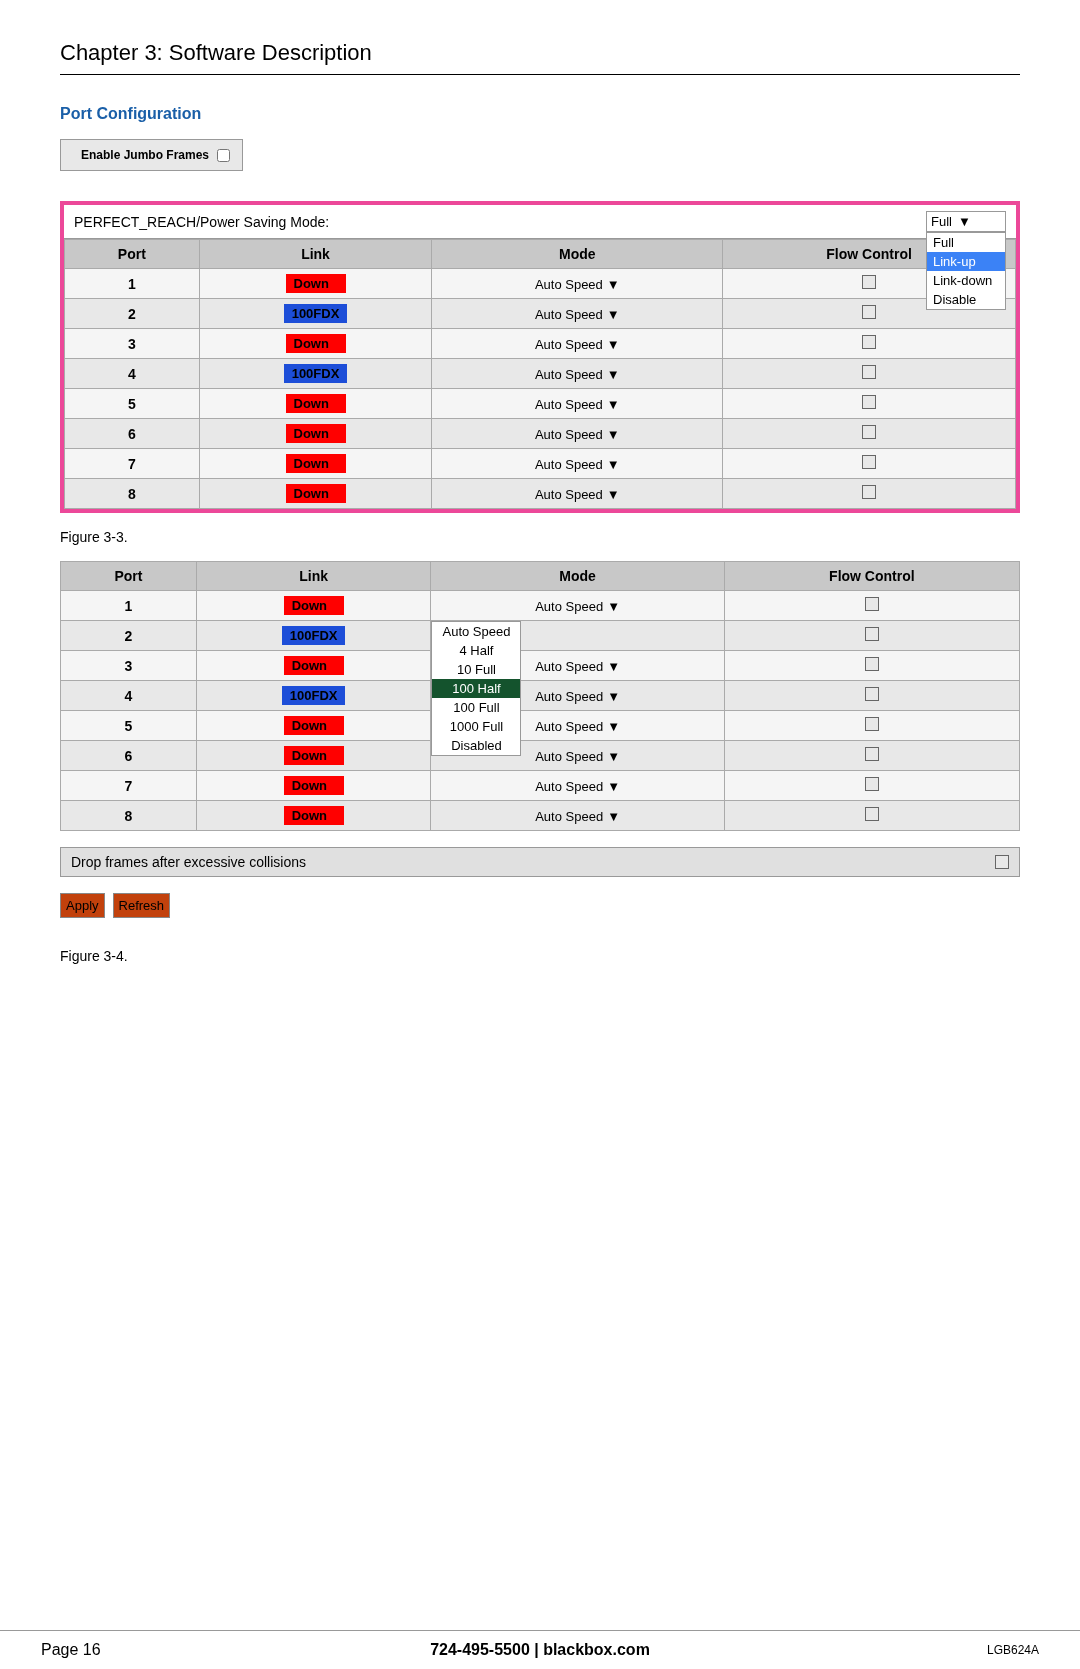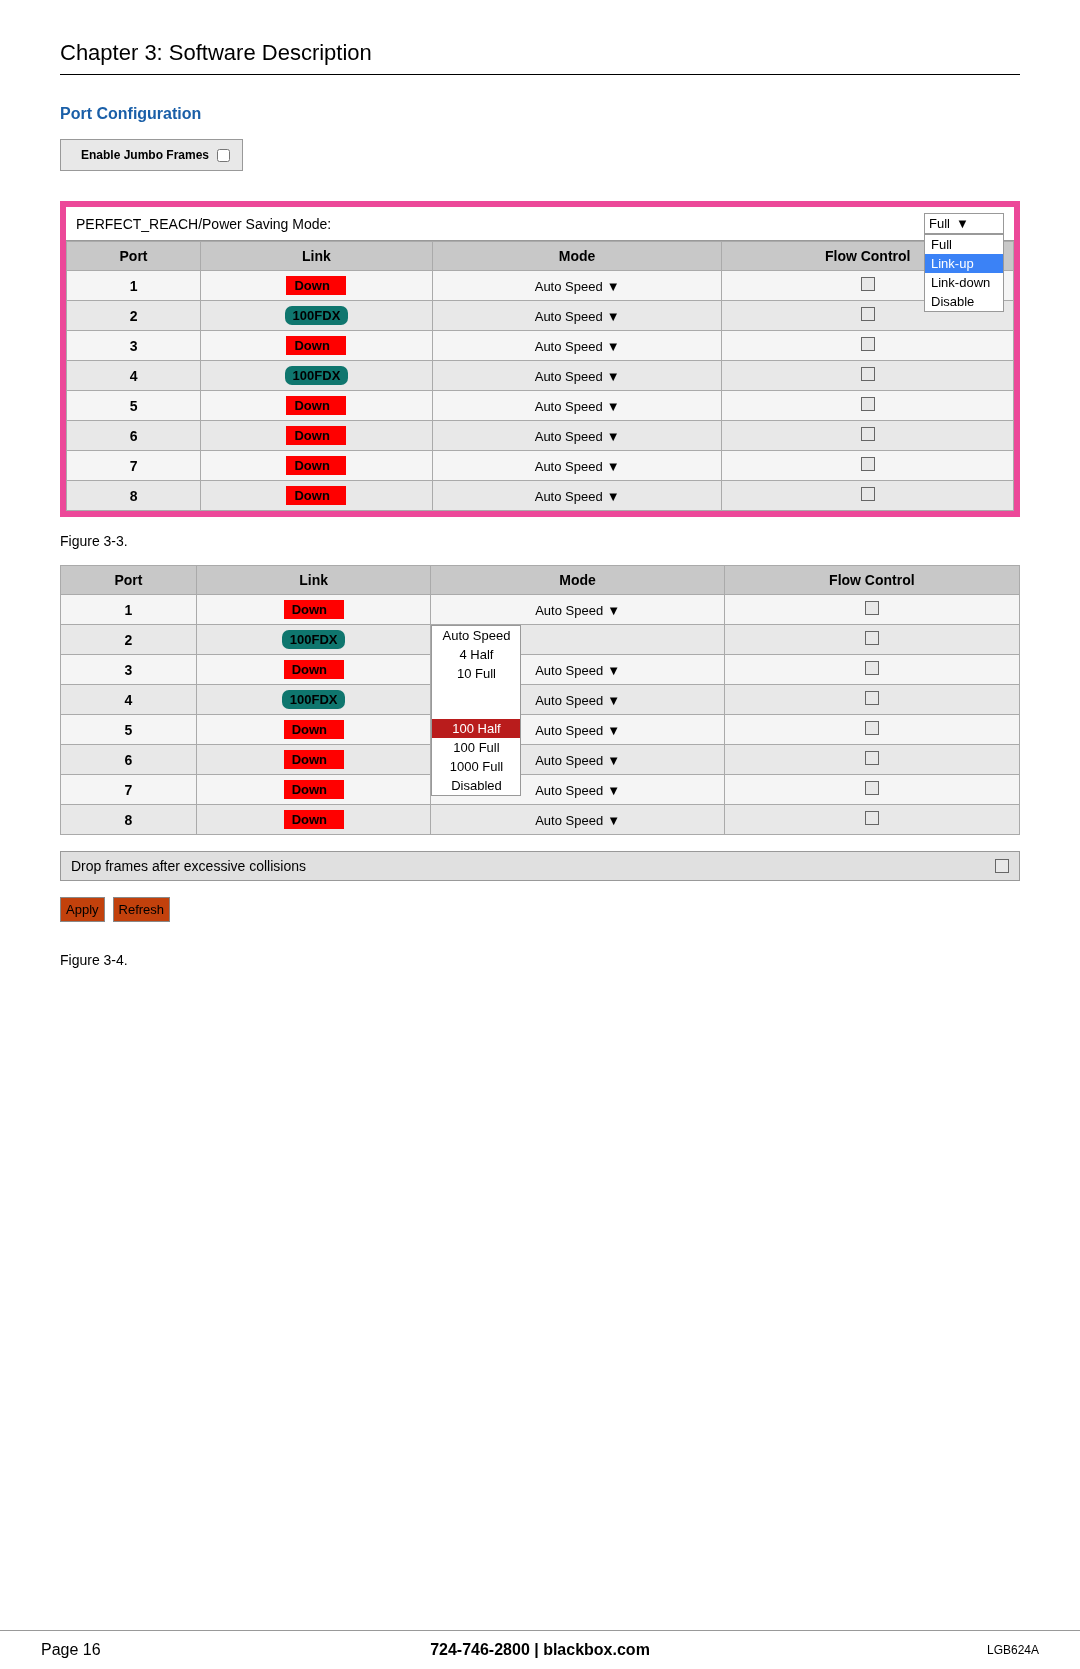--- a/index.html
+++ b/index.html
@@ -48,21 +48,21 @@
     }
 
     .jumbo-frames-label {
       font-weight: bold;
       font-size: 12px;
       margin-right: 8px;
       margin-left: 8px;
     }
 
     .port-config-table-wrapper {
-      border: 6px solid #ec4899;
+      border: 4px solid #ec4899;
       margin-bottom: 12px;
     }
 
     .perfect-reach-row {
       display: flex;
       align-items: center;
       padding: 6px 10px;
       border-bottom: 1px solid #999;
       background: #fff;
     }
@@ -135,23 +135,22 @@
       min-width: 60px;
       text-align: left;
     }
 
     .link-down {
       background: #ff0000;
       color: #000;
     }
 
     .link-up {
-      background: #0f766e;
+      background: #1d4ed8;
       color: #000;
-      border-radius: 7px;
     }
 
     .mode-select-wrapper {
       display: inline-flex;
       align-items: center;
       font-size: 13px;
       white-space: nowrap;
     }
 
     .flow-checkbox {
@@ -178,23 +177,22 @@
       min-width: 90px;
       font-size: 13px;
     }
 
     .mode-option {
       padding: 2px 6px;
       white-space: nowrap;
     }
 
     .mode-option.highlighted {
-      background: #b91c1c;
+      background: #14532d;
       color: #fff;
-      margin-top: 36px;
     }
 
     .drop-frames-row {
       display: flex;
       align-items: center;
       border: 1px solid #999;
       padding: 6px 10px;
       margin-bottom: 16px;
       background: #e0e0e0;
     }
@@ -589,15 +587,15 @@
     <button class="btn">Refresh</button>
   </div>
 
   
   <div class="figure-label">Figure 3-4.</div>
 
 </div>
 
 <div class="page-footer">
   <span class="footer-page">Page 16</span>
-  <span class="footer-phone">724-746-2800  |  blackbox.com</span>
+  <span class="footer-phone">724-495-5500  |  blackbox.com</span>
   <span class="footer-model">LGB624A</span>
 </div>
 
 </body></html>

